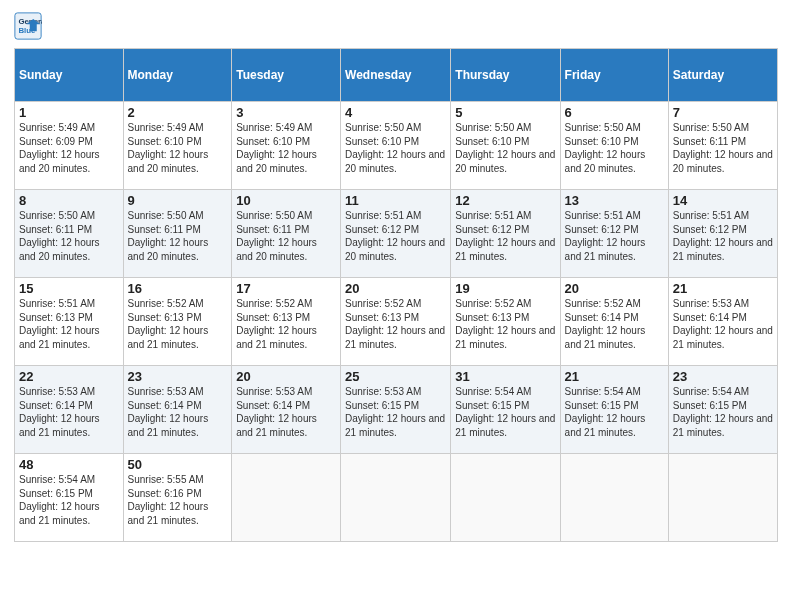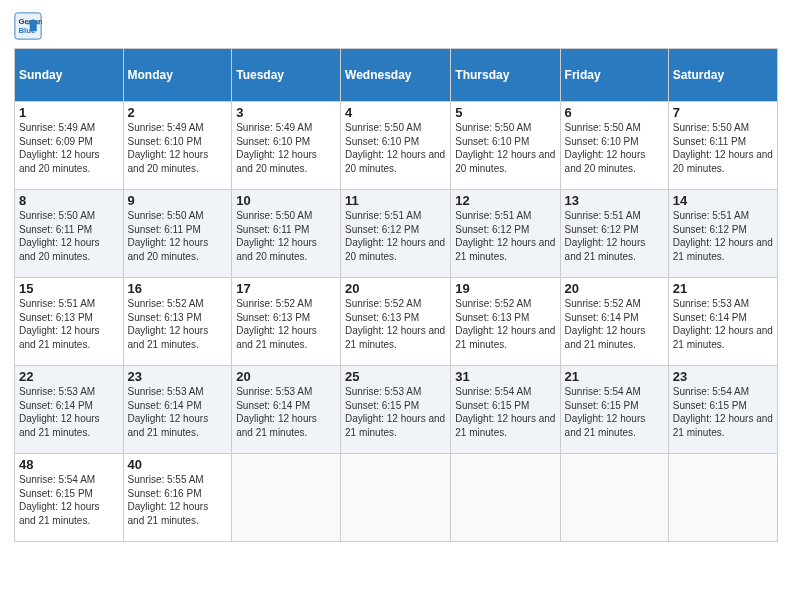--- a/index.html
+++ b/index.html
@@ -248,21 +248,21 @@
         <span class="day-number">23</span>
         <span class="day-info">Sunrise: 5:54 AM<br>Sunset: 6:15 PM<br>Daylight: 12 hours and 21 minutes.</span>
       </td>
         </tr>
         <tr>
           <td>
         <span class="day-number">48</span>
         <span class="day-info">Sunrise: 5:54 AM<br>Sunset: 6:15 PM<br>Daylight: 12 hours and 21 minutes.</span>
       </td>
           <td>
-        <span class="day-number">40</span>
+        <span class="day-number">50</span>
         <span class="day-info">Sunrise: 5:55 AM<br>Sunset: 6:16 PM<br>Daylight: 12 hours and 21 minutes.</span>
       </td>
           <td class="empty-cell"></td>
           <td class="empty-cell"></td>
           <td class="empty-cell"></td>
           <td class="empty-cell"></td>
           <td class="empty-cell"></td>
         </tr>
       </tbody>
   </table>

